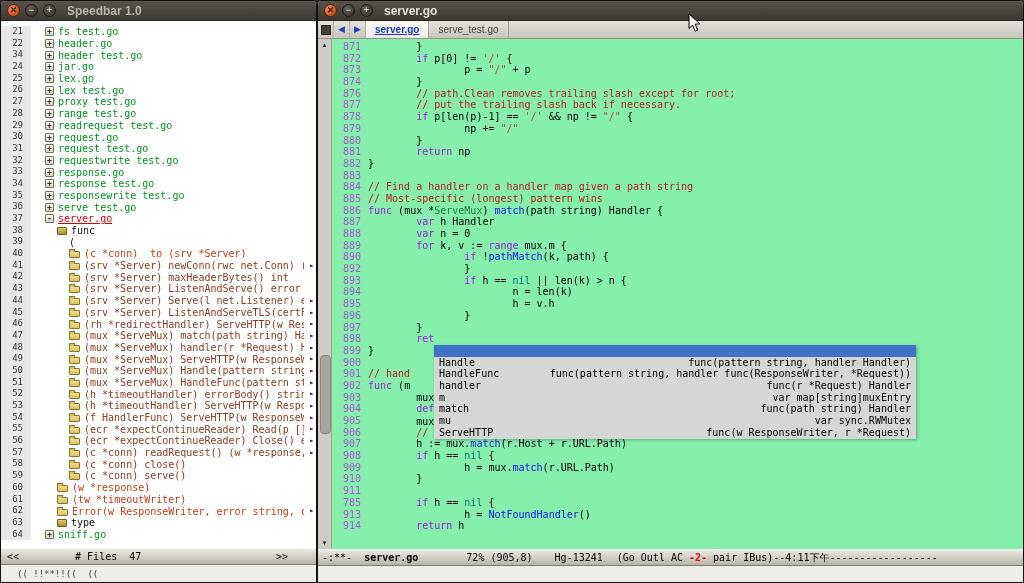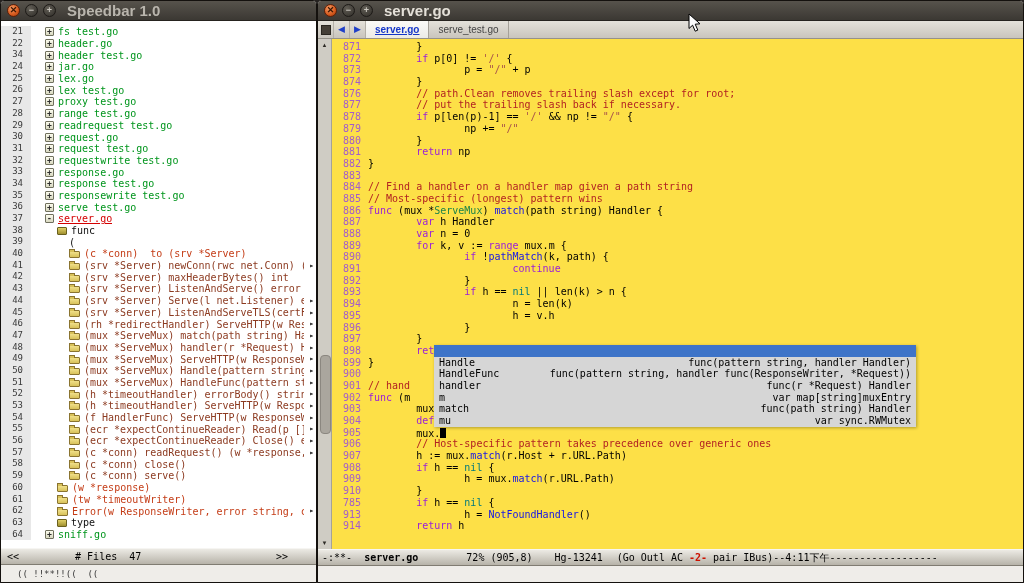--- a/index.html
+++ b/index.html
@@ -13,21 +13,21 @@
   
   .titlebar{height:20px;flex:none;background:linear-gradient(#57534c,#3b3833);
             border-bottom:1px solid #26231f;display:flex;align-items:center;
             padding:0 6px;gap:5px;box-sizing:border-box}
   .tb-btn{width:13px;height:13px;border-radius:50%;flex:none;display:flex;align-items:center;
           justify-content:center;font:bold 9px/9px "Liberation Sans",sans-serif;box-sizing:border-box}
   .tb-close{background:radial-gradient(circle at 35% 30%,#f49a63,#d65a1e 60%,#93350a);
             border:1px solid #5e2008;color:#381603}
   .tb-plain{background:radial-gradient(circle at 35% 30%,#625e56,#413e38 65%,#2c2925);
             border:1px solid #1d1a17;color:#c9c5bd}
-  .tb-title{margin-left:6px;font-weight:bold;font-size:15px;color:#e4e0d8;white-space:nowrap}
+  .tb-title{margin-left:6px;font-weight:bold;font-size:12px;color:#e4e0d8;white-space:nowrap}
   #speedbar-window .tb-title{color:#b9b5ad}
 
   
   .sb-body{flex:1;background:#fff;overflow:hidden;padding-top:5px;
            font-family:"DejaVu Sans Mono",monospace;position:relative}
   .sb-row{height:11.7px;display:flex;align-items:center;white-space:pre;overflow:hidden;
           position:relative;padding-right:12px;font-size:10px}
   .sb-ln{width:22px;flex:none;align-self:stretch;background:#e8e8e8;color:#3a3a3a;
          font-size:9px;text-align:right;padding-right:8px;line-height:11.7px;box-sizing:content-box}
   .sb-gap{flex:none;height:1px}
@@ -70,21 +70,21 @@
   .tb-tool{width:15px;flex:none;display:flex;align-items:center;justify-content:center;
            border-right:1px solid #b3afa7}
   .tool-box{width:8px;height:8px;background:#453f37;border:1px solid #2a2620}
   .tool-arrow{color:#1f3fc8;font-size:9px;line-height:1}
   .tab{padding:0 9px;display:flex;align-items:center;border-right:1px solid #a5a199;color:#444;
        white-space:nowrap}
   .tab.active{background:linear-gradient(#fbfaf7,#ecebe6);color:#1536c8;font-weight:bold;
        text-decoration:underline}
 
   
-  .ed-main{flex:1;display:flex;overflow:hidden;background:#fde047}
+  .ed-main{flex:1;display:flex;overflow:hidden;background:#86efac}
   .scrollbar{width:13px;flex:none;background:#cfccc4;border-right:1px solid #a5a199;position:relative}
   .sb-up,.sb-down{position:absolute;left:0;width:13px;height:10px;text-align:center;
                   font-size:6px;color:#2e2b27;line-height:10px}
   .sb-up{top:1px}.sb-down{bottom:1px}
   .sb-thumb{position:absolute;left:2px;width:9px;border-radius:4px;background:#aaa69e;
             border:1px solid #8b8780;top:62%;height:15%}
   .code-area{flex:1;position:relative;overflow:hidden;padding-top:2px;
              font-family:"DejaVu Sans Mono",monospace;font-size:10px}
   .code-row{height:11.7px;line-height:11.7px;display:flex;white-space:pre}
   .code-ln{width:36px;flex:none;text-align:right;padding-right:7px;color:#a35ccb;box-sizing:border-box}
@@ -229,52 +229,53 @@
           <div class="code-row"><span class="code-ln">881</span><span class="code-text"><span class="sg-d">        </span><span class="sg-k">return</span><span class="sg-d"> np</span></span></div>
           <div class="code-row"><span class="code-ln">882</span><span class="code-text"><span class="sg-d">}</span></span></div>
           <div class="code-row"><span class="code-ln">883</span><span class="code-text"></span></div>
           <div class="code-row"><span class="code-ln">884</span><span class="code-text"><span class="sg-c">// Find a handler on a handler map given a path string</span></span></div>
           <div class="code-row"><span class="code-ln">885</span><span class="code-text"><span class="sg-c">// Most-specific (longest) pattern wins</span></span></div>
           <div class="code-row"><span class="code-ln">886</span><span class="code-text"><span class="sg-k">func</span><span class="sg-d"> (mux *</span><span class="sg-t">ServeMux</span><span class="sg-d">) </span><span class="sg-f">match</span><span class="sg-d">(path string) Handler {</span></span></div>
           <div class="code-row"><span class="code-ln">887</span><span class="code-text"><span class="sg-d">        </span><span class="sg-k">var</span><span class="sg-d"> h Handler</span></span></div>
           <div class="code-row"><span class="code-ln">888</span><span class="code-text"><span class="sg-d">        </span><span class="sg-k">var</span><span class="sg-d"> n = 0</span></span></div>
           <div class="code-row"><span class="code-ln">889</span><span class="code-text"><span class="sg-d">        </span><span class="sg-k">for</span><span class="sg-d"> k, v := </span><span class="sg-k">range</span><span class="sg-d"> mux.m {</span></span></div>
           <div class="code-row"><span class="code-ln">890</span><span class="code-text"><span class="sg-d">                </span><span class="sg-k">if</span><span class="sg-d"> !</span><span class="sg-f">pathMatch</span><span class="sg-d">(k, path) {</span></span></div>
-          <div class="code-row"><span class="code-ln">891</span><span class="code-text"><span class="sg-d">                        </span><span class="sg-k">continue</span></span></div>
           <div class="code-row"><span class="code-ln">892</span><span class="code-text"><span class="sg-d">                }</span></span></div>
           <div class="code-row"><span class="code-ln">893</span><span class="code-text"><span class="sg-d">                </span><span class="sg-k">if</span><span class="sg-d"> h == </span><span class="sg-n2">nil</span><span class="sg-d"> || len(k) &gt; n {</span></span></div>
           <div class="code-row"><span class="code-ln">894</span><span class="code-text"><span class="sg-d">                        n = len(k)</span></span></div>
           <div class="code-row"><span class="code-ln">895</span><span class="code-text"><span class="sg-d">                        h = v.h</span></span></div>
           <div class="code-row"><span class="code-ln">896</span><span class="code-text"><span class="sg-d">                }</span></span></div>
           <div class="code-row"><span class="code-ln">897</span><span class="code-text"><span class="sg-d">        }</span></span></div>
           <div class="code-row"><span class="code-ln">898</span><span class="code-text"><span class="sg-d">        </span><span class="sg-k">ret</span></span></div>
           <div class="code-row"><span class="code-ln">899</span><span class="code-text"><span class="sg-d">}</span></span></div>
           <div class="code-row"><span class="code-ln">900</span><span class="code-text"></span></div>
           <div class="code-row"><span class="code-ln">901</span><span class="code-text"><span class="sg-c">// hand</span></span></div>
           <div class="code-row"><span class="code-ln">902</span><span class="code-text"><span class="sg-k">func</span><span class="sg-d"> (m</span></span></div>
           <div class="code-row"><span class="code-ln">903</span><span class="code-text"><span class="sg-d">        mux</span></span></div>
           <div class="code-row"><span class="code-ln">904</span><span class="code-text"><span class="sg-d">        </span><span class="sg-k">def</span></span></div>
           <div class="code-row"><span class="code-ln">905</span><span class="code-text"><span class="sg-d">        mux.</span><span class="cursor"></span></span></div>
           <div class="code-row"><span class="code-ln">906</span><span class="code-text"><span class="sg-d">        </span><span class="sg-c">// Host-specific pattern takes precedence over generic ones</span></span></div>
           <div class="code-row"><span class="code-ln">907</span><span class="code-text"><span class="sg-d">        h := mux.</span><span class="sg-f">match</span><span class="sg-d">(r.Host + r.URL.Path)</span></span></div>
           <div class="code-row"><span class="code-ln">908</span><span class="code-text"><span class="sg-d">        </span><span class="sg-k">if</span><span class="sg-d"> h == </span><span class="sg-n2">nil</span><span class="sg-d"> {</span></span></div>
           <div class="code-row"><span class="code-ln">909</span><span class="code-text"><span class="sg-d">                h = mux.</span><span class="sg-f">match</span><span class="sg-d">(r.URL.Path)</span></span></div>
           <div class="code-row"><span class="code-ln">910</span><span class="code-text"><span class="sg-d">        }</span></span></div>
+          <div class="code-row"><span class="code-ln">911</span><span class="code-text"></span></div>
           <div class="code-row"><span class="code-ln">785</span><span class="code-text"><span class="sg-d">        </span><span class="sg-k">if</span><span class="sg-d"> h == </span><span class="sg-n2">nil</span><span class="sg-d"> {</span></span></div>
           <div class="code-row"><span class="code-ln">913</span><span class="code-text"><span class="sg-d">                h = </span><span class="sg-f">NotFoundHandler</span><span class="sg-d">()</span></span></div>
           <div class="code-row"><span class="code-ln">914</span><span class="code-text"><span class="sg-d">        </span><span class="sg-k">return</span><span class="sg-d"> h</span></span></div>
         </div>
       <div class="ac-popup">
           <div class="ac-row ac-sel"><span class="ac-label"></span><span class="ac-anno"></span></div>
           <div class="ac-row"><span class="ac-label">Handle</span><span class="ac-anno">func(pattern string, handler Handler)</span></div>
           <div class="ac-row"><span class="ac-label">HandleFunc</span><span class="ac-anno">func(pattern string, handler func(ResponseWriter, *Request))</span></div>
           <div class="ac-row"><span class="ac-label">handler</span><span class="ac-anno">func(r *Request) Handler</span></div>
           <div class="ac-row"><span class="ac-label">m</span><span class="ac-anno">var map[string]muxEntry</span></div>
           <div class="ac-row"><span class="ac-label">match</span><span class="ac-anno">func(path string) Handler</span></div>
           <div class="ac-row"><span class="ac-label">mu</span><span class="ac-anno">var sync.RWMutex</span></div>
+          <div class="ac-row"><span class="ac-label">ServeHTTP</span><span class="ac-anno">func(w ResponseWriter, r *Request)</span></div>
         </div>
     </div>
   </div>
 
   <div class="modeline">
     <span style="margin-left:4px">-:**-  </span>
     <span class="ml-bold">server.go</span>
     <span class="ml-sp1">72% (905,8)</span>
     <span class="ml-sp2">Hg-13241</span>
     <span class="ml-sp3">(Go Outl AC </span>

